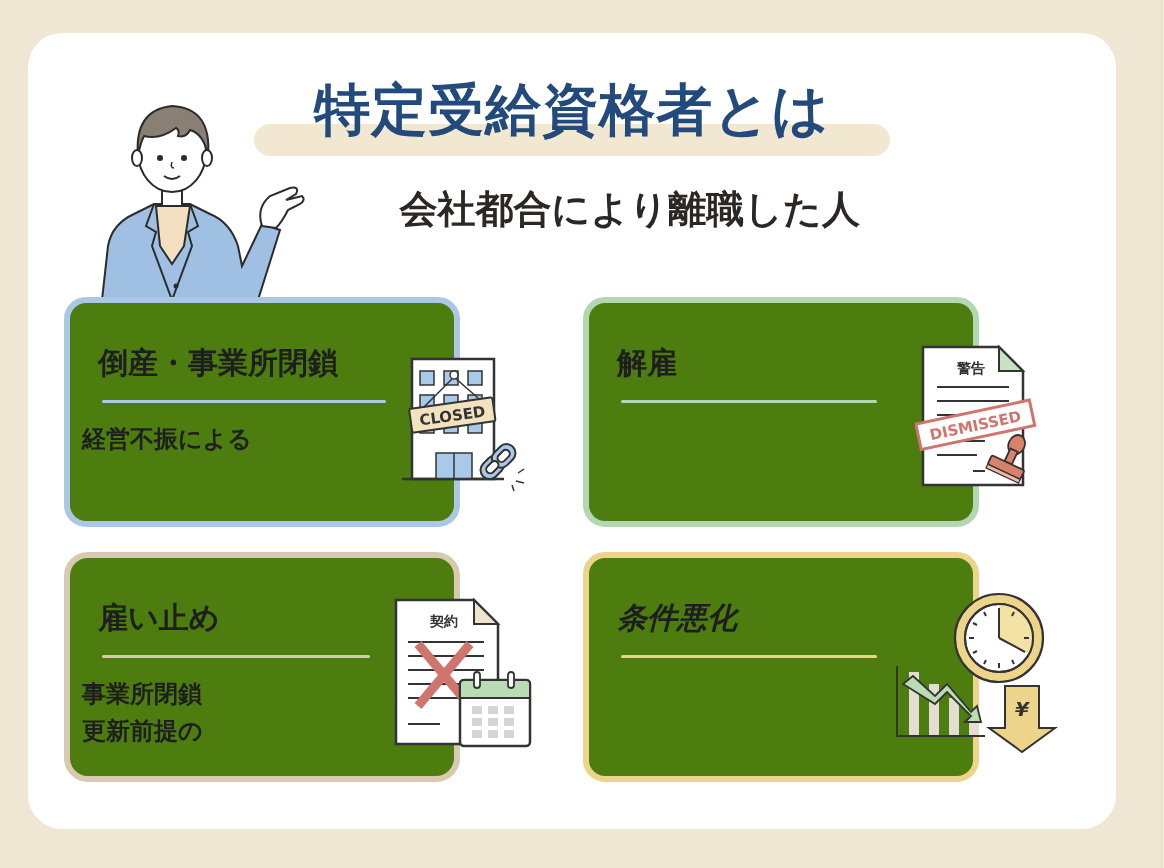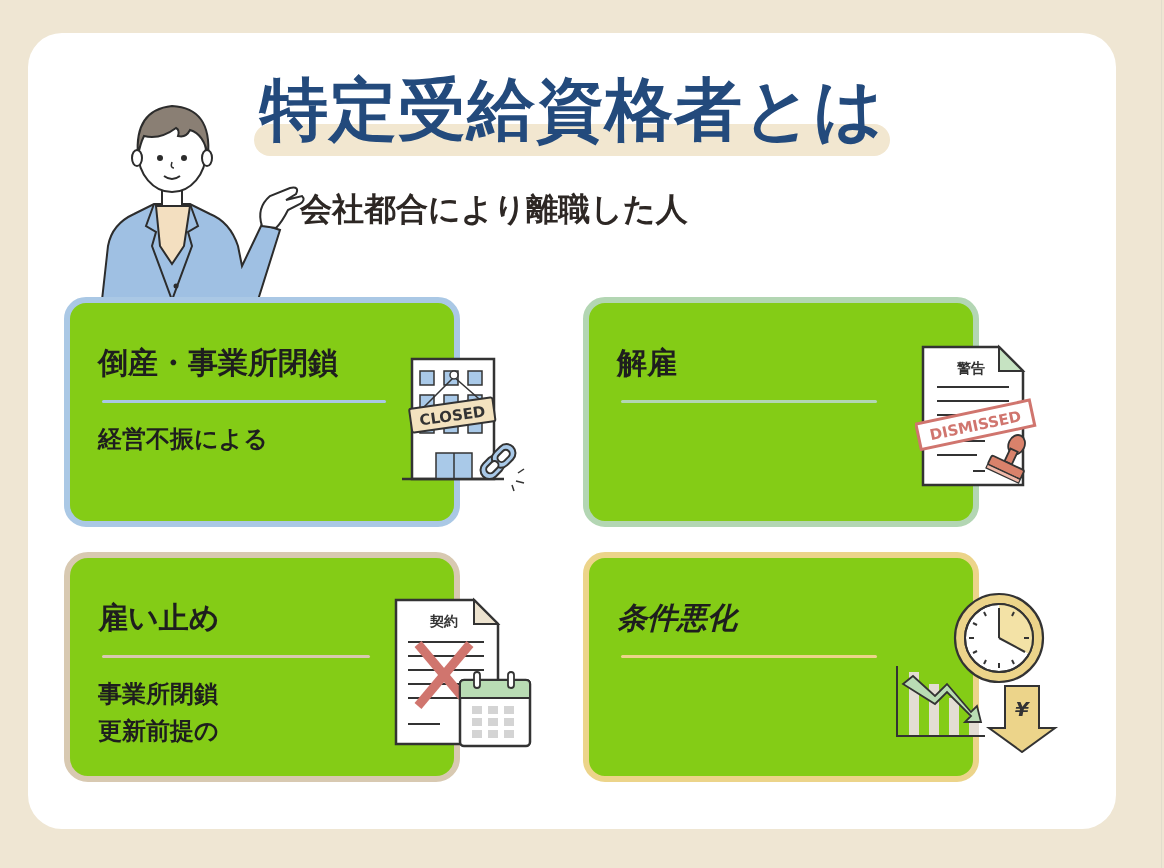--- a/index.html
+++ b/index.html
@@ -19,43 +19,43 @@
   }
   .title-wrap {
     position: absolute; left: 254px; top: 72px; width: 636px; height: 86px;
   }
   .title-bar {
     position: absolute; left: 0; top: 52px; width: 636px; height: 32px;
     background: #f2e7d0; border-radius: 16px;
   }
   .title {
     position: absolute; left: 0; top: 0; width: 636px; text-align: center;
-    font-size: 68px; font-weight: bold; color: #234a7c; letter-spacing: 1px;
+    font-size: 56px; font-weight: bold; color: #234a7c; letter-spacing: 1px;
     line-height: 76px;
   }
   .subtitle {
     position: absolute; left: 300px; top: 186px; width: 560px;
-    font-size: 32px; font-weight: bold; color: #2d2724; line-height: 46px;
-    text-align: left;
+    font-size: 38px; font-weight: bold; color: #2d2724; line-height: 46px;
+    text-align: right;
   }
   .person { position: absolute; left: 90px; top: 96px; width: 220px; height: 204px; }
 
   .card {
     position: absolute; width: 396px; height: 230px;
-    background: #84cc16; border-radius: 22px; border: 6px solid;
+    background: #4d7c0f; border-radius: 22px; border: 6px solid;
   }
   .card .card-title {
     position: absolute; left: 28px; top: 40px;
     font-size: 30px; font-weight: bold; color: #1e1e1e; line-height: 40px;
   }
   .card .divider {
     position: absolute; left: 32px; top: 97px; height: 3px; border-radius: 2px;
   }
   .card .desc {
-    position: absolute; left: 28px; top: 118px;
+    position: absolute; left: 12px; top: 118px;
     font-size: 24px; font-weight: bold; color: #1e1e1e; line-height: 37px;
   }
   .card .icon { position: absolute; }
 
   .c1 { left: 64px; top: 297px; border-color: #aac8e5; }
   .c2 { left: 583px; top: 297px; border-color: #b3d6b3; }
   .c3 { left: 64px; top: 552px; border-color: #d8c9b1; border-radius: 24px; }
   .c4 { left: 583px; top: 552px; border-color: #ecd48a; font-style: italic; }
 </style>
 </head>

